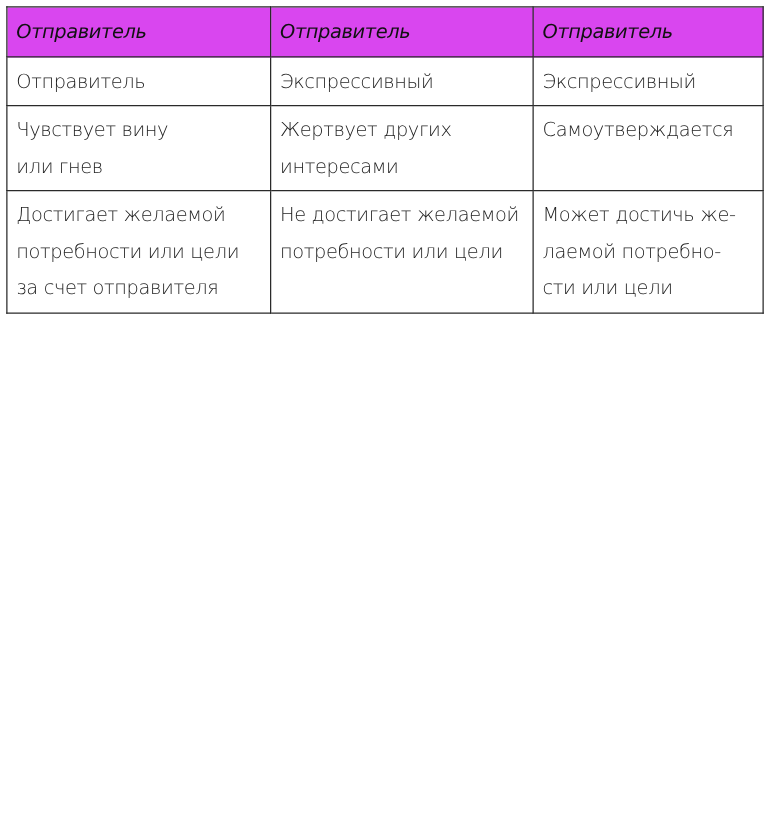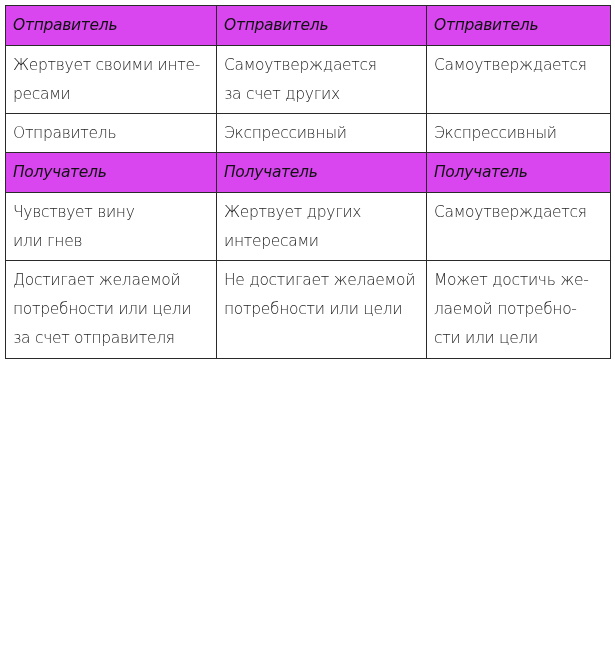--- a/index.html
+++ b/index.html
@@ -52,38 +52,26 @@
       <col class="c3">
     </colgroup>
   <tbody>
 
     <tr class="section r-sec">
       <td><span class="cell-text">Отправитель</span></td>
       <td><span class="cell-text">Отправитель</span></td>
       <td><span class="cell-text">Отправитель</span></td>
     </tr>
 
-    <tr class="r1">
-      <td><span class="cell-text">Жертвует своими инте-
-ресами</span></td>
-      <td><span class="cell-text">Самоутверждается
-за счет других</span></td>
-      <td><span class="cell-text">Самоутверждается</span></td>
-    </tr>
     <tr class="r2">
       <td><span class="cell-text">Отправитель</span></td>
       <td><span class="cell-text">Экспрессивный</span></td>
       <td><span class="cell-text">Экспрессивный</span></td>
     </tr>
 
-    <tr class="section r-sec">
-      <td><span class="cell-text">Получатель</span></td>
-      <td><span class="cell-text">Получатель</span></td>
-      <td><span class="cell-text">Получатель</span></td>
-    </tr>
 
     <tr class="r5">
       <td><span class="cell-text">Чувствует вину
 или гнев</span></td>
       <td><span class="cell-text">Жертвует других
 интересами</span></td>
       <td><span class="cell-text">Самоутверждается</span></td>
     </tr>
     <tr class="r7">
       <td><span class="cell-text">Достигает желаемой

